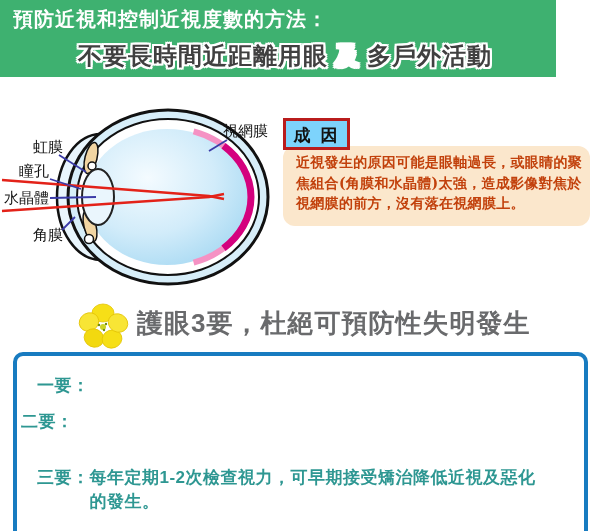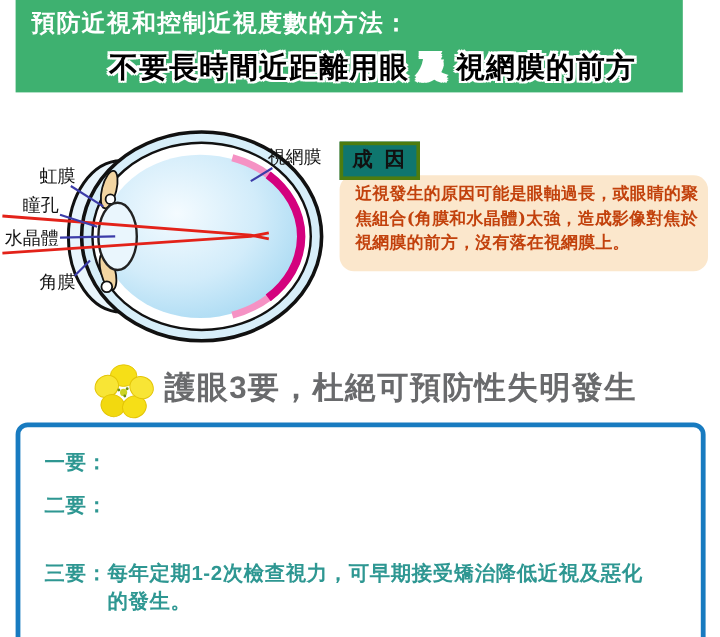--- a/index.html
+++ b/index.html
@@ -4,46 +4,45 @@
 <style>
   html,body { margin:0; padding:0; background:#fff; }
   #canvas {
     position:relative; width:600px; height:531px; overflow:hidden;
     background:#fff; font-family:"Liberation Sans", sans-serif;
   }
   
   .header {
     position:absolute; left:0; top:0; width:556px; height:77px;
     background:#3EB170;
-    margin-left:13px;
   }
   .header-line1 {
     position:absolute; left:13px; top:6px;
     color:#fff; font-size:20px; font-weight:bold; letter-spacing:1px;
   }
   .header-line2 {
     position:absolute; left:78px; top:40px;
     font-size:24px; font-weight:bold; letter-spacing:1px; white-space:nowrap;
     text-shadow:-2px -2px 0 #fff, 2px -2px 0 #fff, -2px 2px 0 #fff, 2px 2px 0 #fff,
                  0 -2px 0 #fff, 0 2px 0 #fff, -2px 0 0 #fff, 2px 0 0 #fff;
   }
-  .red-text { color:#000000; }
+  .red-text { color:#404040; }
   .white-text { color:#fff; margin:0 7px; }
   
   .eye-svg { position:absolute; left:0; top:95px; }
   .eye-label { font-family:"DejaVu Serif", serif; font-size:15px; fill:#111; }
   
   .cause-body-box {
     position:absolute; left:283px; top:146px; width:307px; height:80px;
     background:#FBE7CC; border-radius:12px;
   }
   .cause-title-box {
     position:absolute; left:283px; top:118px; width:61px; height:26px;
-    background:#0f766e; border:3px solid #4d7c0f;
-    display:flex; align-items:flex-start; justify-content:center;
+    background:#7dd3fc; border:3px solid #b91c1c;
+    display:flex; align-items:flex-end; justify-content:center;
   }
   .cause-title-text {
     font-family:"DejaVu Serif", serif; font-size:17px; font-weight:bold;
     color:#111; letter-spacing:2px; white-space:nowrap;
   }
   .cause-body-text {
     position:absolute; left:296px; top:152px; width:286px;
     font-family:"DejaVu Serif", serif; font-size:14px; font-weight:600;
     color:#c2410c; line-height:20.5px; white-space:pre-line; letter-spacing:0.3px;
   }
@@ -60,34 +59,34 @@
     position:absolute; left:13px; top:352px; width:575px; height:210px;
     box-sizing:border-box; background:#fff;
     border:4px solid #187BC0; border-radius:10px;
   }
   .tip {
     position:absolute; display:flex;
     color:#2E9792; font-size:17px; font-weight:bold; line-height:24px;
     letter-spacing:0.5px;
   }
   .tip-1 { left:20px; top:18px; }
-  .tip-2 { left:20px; top:54px; }
+  .tip-2 { left:4px; top:54px; }
   .tip-3 { left:20px; top:110px; }
   .tip-prefix { white-space:nowrap; }
   .tip-content { white-space:pre-line; }
 </style>
 </head>
 <body>
 
 <div id="canvas">
 
   <div class="header">
     <div class="header-line1">預防近視和控制近視度數的方法：</div>
     <div class="header-line2">
-      <span class="red-text">不要長時間近距離用眼</span><span class="white-text">及</span><span class="red-text">視網膜的前方</span>
+      <span class="red-text">不要長時間近距離用眼</span><span class="white-text">及</span><span class="red-text">多戶外活動</span>
     </div>
   </div>
 
   <svg class="eye-svg" width="280" height="210" viewBox="0 95 280 210">
     <defs>
       <radialGradient id="gradEye" cx="38%" cy="36%" r="75%">
         <stop offset="0%" stop-color="#F4FBFF"></stop>
         <stop offset="55%" stop-color="#D2ECFA"></stop>
         <stop offset="100%" stop-color="#A5D8F2"></stop>
       </radialGradient>

